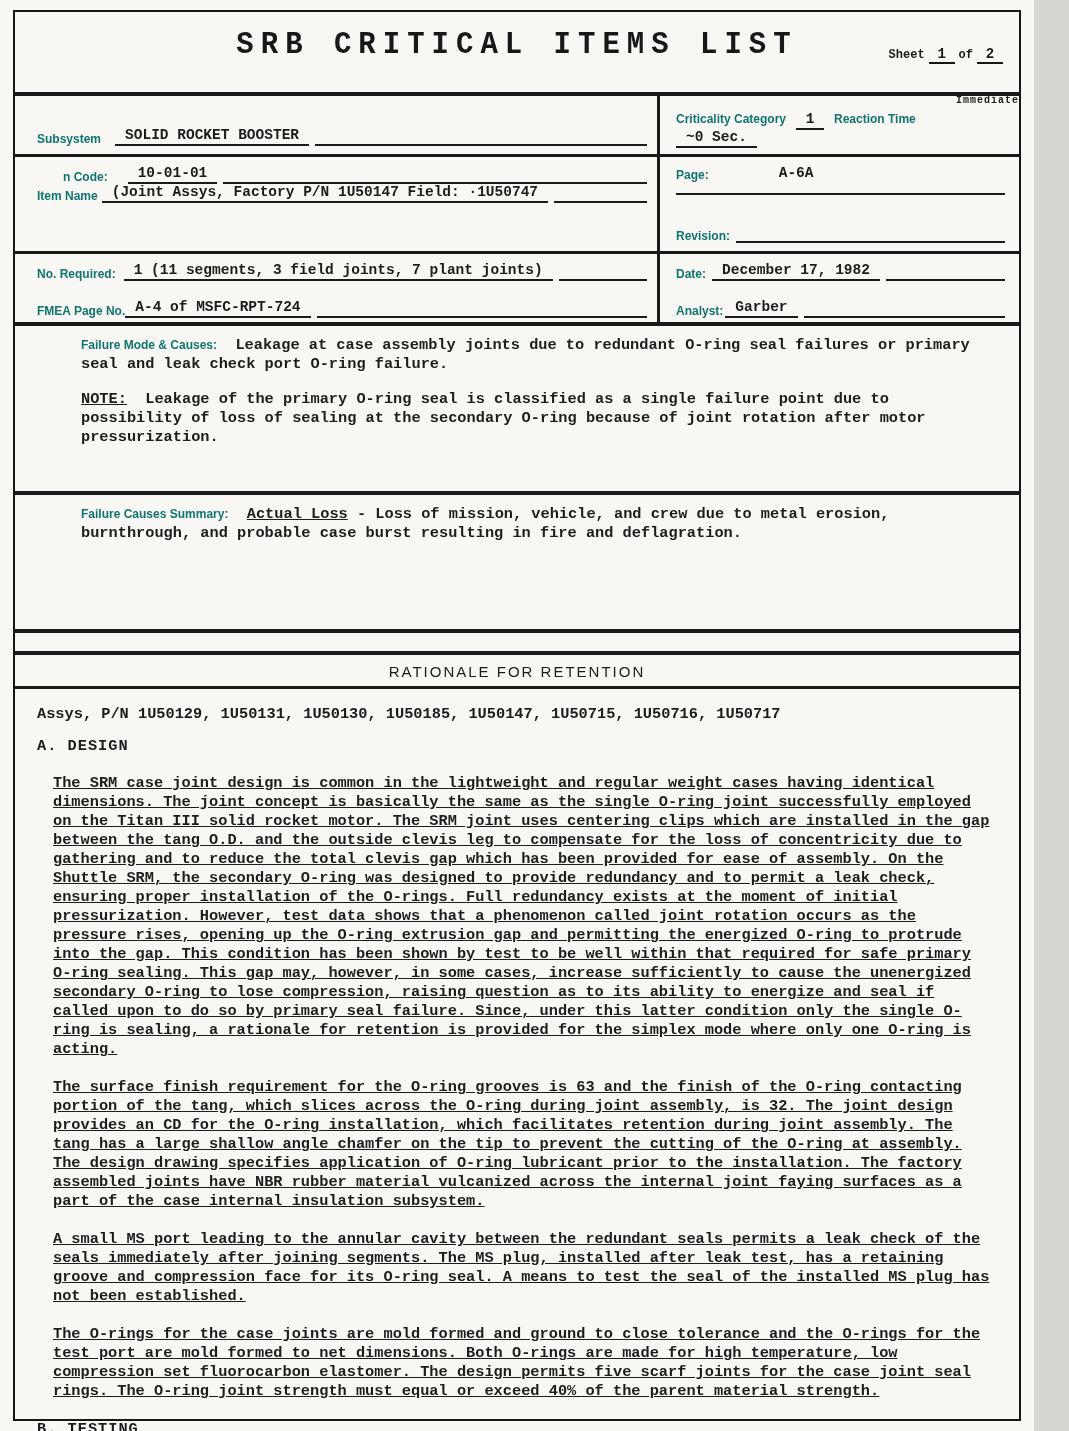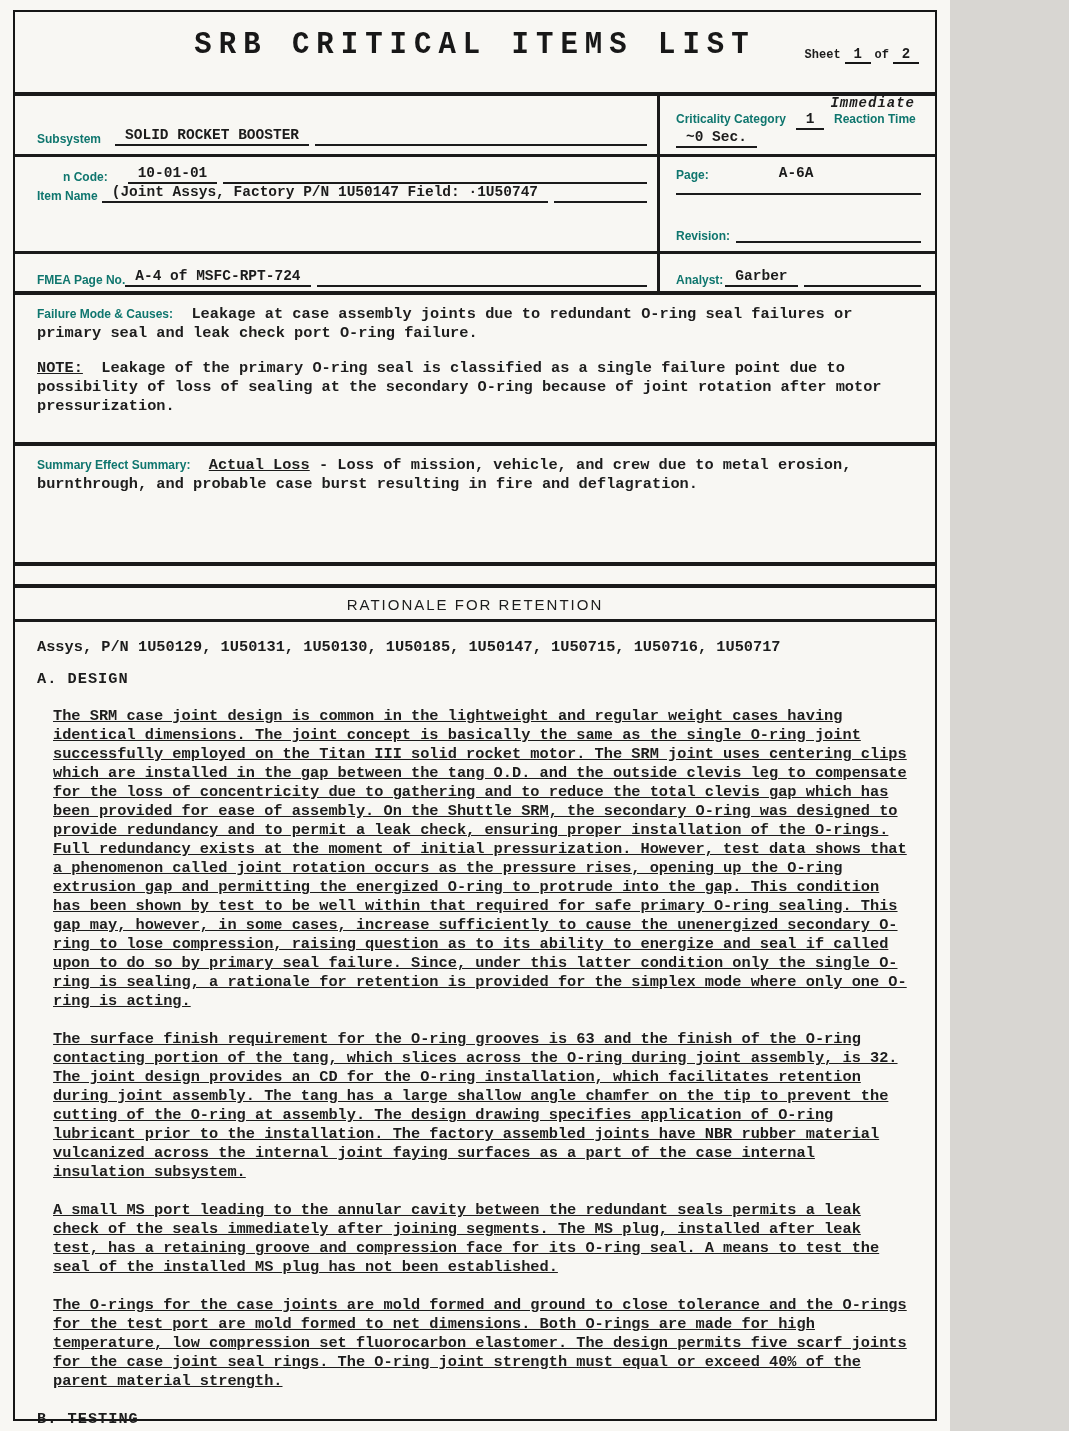--- a/index.html
+++ b/index.html
@@ -1,17 +1,17 @@
 <!DOCTYPE html>
 <html><head>
 <meta charset="utf-8">
 <style>
   html,body{margin:0;padding:0;background:#d8d6d2;}
   .sheet{
-    width:950px;height:1431px;background:#f8f7f3;position:relative;
+    width:1034px;height:1431px;background:#f8f7f3;position:relative;
     font-family:"Liberation Mono","DejaVu Sans Mono",monospace;color:#1c1c1c;
     overflow:hidden;box-sizing:border-box;
   }
   .frame{
     position:absolute;top:10px;left:13px;right:13px;bottom:10px;
     border:2px solid #161616;box-sizing:border-box;padding:0;
   }
   
   .title-row{position:relative;height:64px;padding-top:16px;}
   .doc-title{
@@ -37,31 +37,30 @@
     font-size:12px;font-weight:bold;color:#0f766e;white-space:nowrap;
   }
   .val{
     font-size:14.5px;font-weight:bold;border-bottom:2px solid #1b1b1b;
     padding:0 10px 1px 10px;white-space:nowrap;
   }
   .fill{display:inline-block;border-bottom:2px solid #1b1b1b;height:14px;}
   .lineflex{display:flex;align-items:flex-end;}
   .lineflex .grow{flex:1;border-bottom:2px solid #1b1b1b;height:15px;margin-left:6px;}
   .imm{
-    position:absolute;top:-1px;right:20px;font-size:14px;font-weight:bold;
+    position:absolute;top:-1px;right:0;font-size:10px;font-weight:bold;
     letter-spacing:1px;
-    font-style:italic;
   }
   .stack-gap{margin-top:14px;}
   .itemname-line1{margin:4px 0 2px 118px;font-size:14.5px;font-weight:bold;}
   
   .para{
     margin:0 22px;font-size:15.3px;line-height:19px;font-weight:bold;color:#1d1d1d;
   }
-  .sec{padding-top:10px;padding-bottom:10px;}
+  .sec{padding-top:10px;padding-bottom:28px;margin-left:44px;}
   .u{text-decoration:underline;}
   .heavy-rule{border-bottom:4px solid #1a1a1a;margin:0;}
   .spacer{height:16px;}
   
   .rat-head{
     text-align:center;font-size:15px;font-weight:normal;letter-spacing:2px;
     font-family:"Liberation Sans","DejaVu Sans",sans-serif;
     padding:8px 0 6px 0;border-bottom:3px solid #1a1a1a;
   }
   .rat-body{padding:10px 14px 0 14px;}
@@ -120,20 +119,32 @@
             <span class="val" style="border-bottom:none;margin-left:60px">A-6A</span>
           </div>
           <div class="fill" style="width:100%;height:2px;margin-top:2px"></div>
           <div class="lineflex stack-gap" style="margin-top:26px">
             <span class="lbl">Revision:</span>
             <span class="grow"></span>
           </div>
         </div>
       </div>
 
+      <div class="frow">
+        <div class="cl lineflex" style="padding-bottom:4px">
+          <span class="lbl">No. Required:</span>
+          <span class="val" style="margin-left:8px">1 (11 segments, 3 field joints, 7 plant joints)</span>
+          <span class="grow"></span>
+        </div>
+        <div class="cr lineflex" style="padding-bottom:4px">
+          <span class="lbl">Date:</span>
+          <span class="val" style="margin-left:6px">December 17, 1982</span>
+          <span class="grow"></span>
+        </div>
+      </div>
 
       <div class="frow">
         <div class="cl lineflex" style="padding-top:14px;padding-bottom:4px">
           <span class="lbl">FMEA Page No.</span>
           <span class="val">A-4 of MSFC-RPT-724</span>
           <span class="grow"></span>
         </div>
         <div class="cr lineflex" style="padding-top:14px;padding-bottom:4px">
           <span class="lbl">Analyst:</span>
           <span class="val" style="margin-left:2px">Garber</span>
@@ -146,21 +157,21 @@
     <div class="sec">
       <p class="para"><span class="lbl">Failure Mode &amp; Causes:</span>&nbsp;&nbsp;<span>Leakage at case assembly joints due to redundant O-ring seal failures or primary seal and leak check port O-ring failure.</span></p>
       <div class="spacer"></div>
       <p class="para"><span class="u">NOTE:</span>&nbsp;&nbsp;<span>Leakage of the primary O-ring seal is classified as a single failure point due to possibility of loss of sealing at the secondary O-ring because of joint rotation after motor pressurization.</span></p>
       <div class="spacer"></div>
     </div>
 
     <div class="heavy-rule"></div>
 
     <div class="sec" style="min-height:96px">
-      <p class="para"><span class="lbl">Summary Effect Summary:</span>&nbsp;&nbsp;<span class="u">Actual Loss</span> <span>- Loss of mission, vehicle, and crew due to metal erosion, burnthrough, and probable case burst resulting in fire and deflagration.</span></p>
+      <p class="para"><span class="lbl">Failure Causes Summary:</span>&nbsp;&nbsp;<span class="u">Actual Loss</span> <span>- Loss of mission, vehicle, and crew due to metal erosion, burnthrough, and probable case burst resulting in fire and deflagration.</span></p>
     </div>
 
     <div class="heavy-rule"></div>
     <div style="height:18px"></div>
     <div class="heavy-rule"></div>
 
     <div class="rat-head">RATIONALE FOR RETENTION</div>
 
     <div class="rat-body">
       <div class="case-line">Assys, P/N 1U50129, 1U50131, 1U50130, 1U50185, 1U50147, 1U50715, 1U50716, 1U50717</div>

